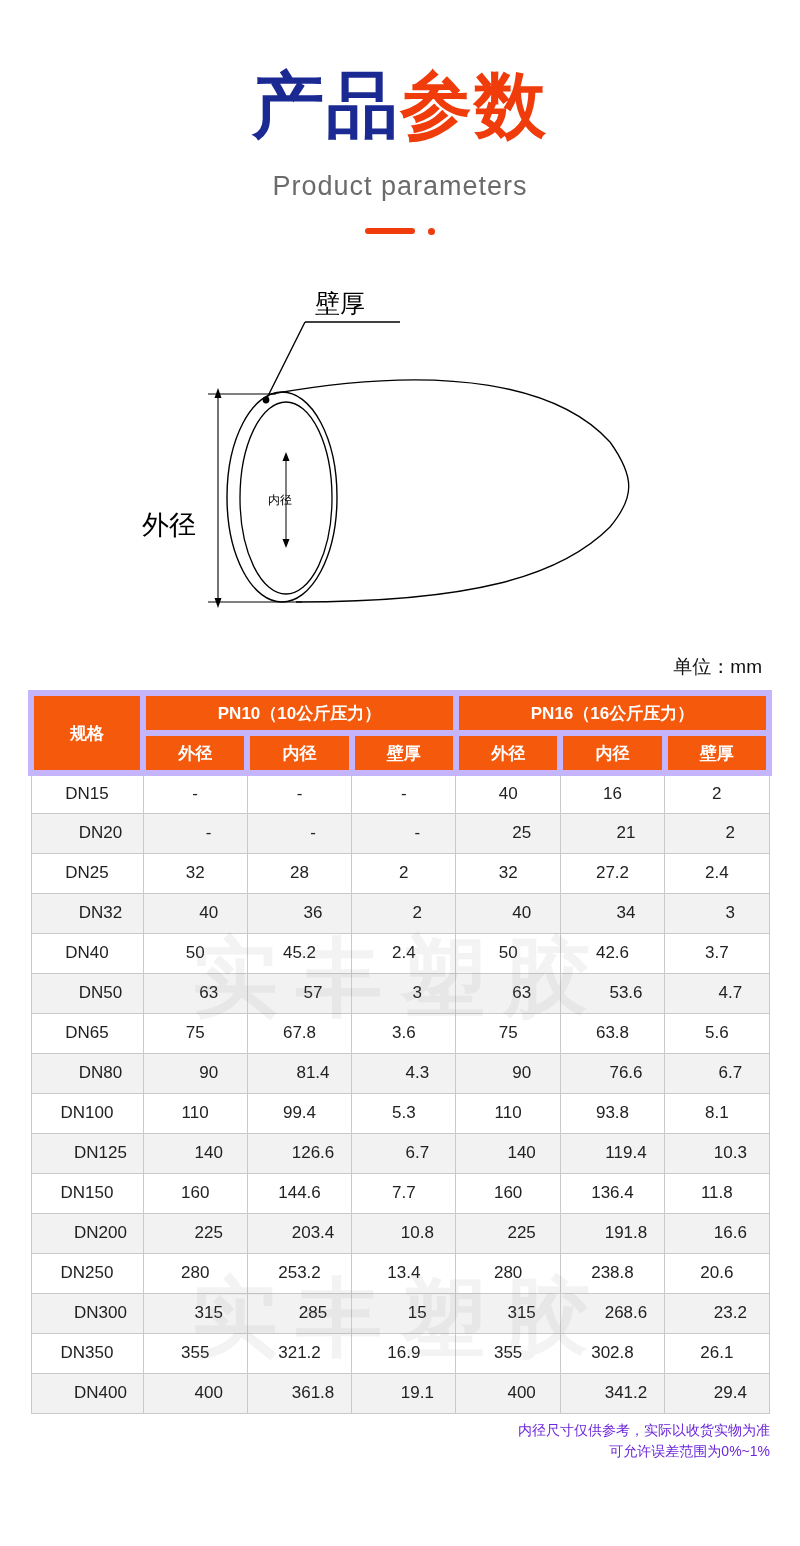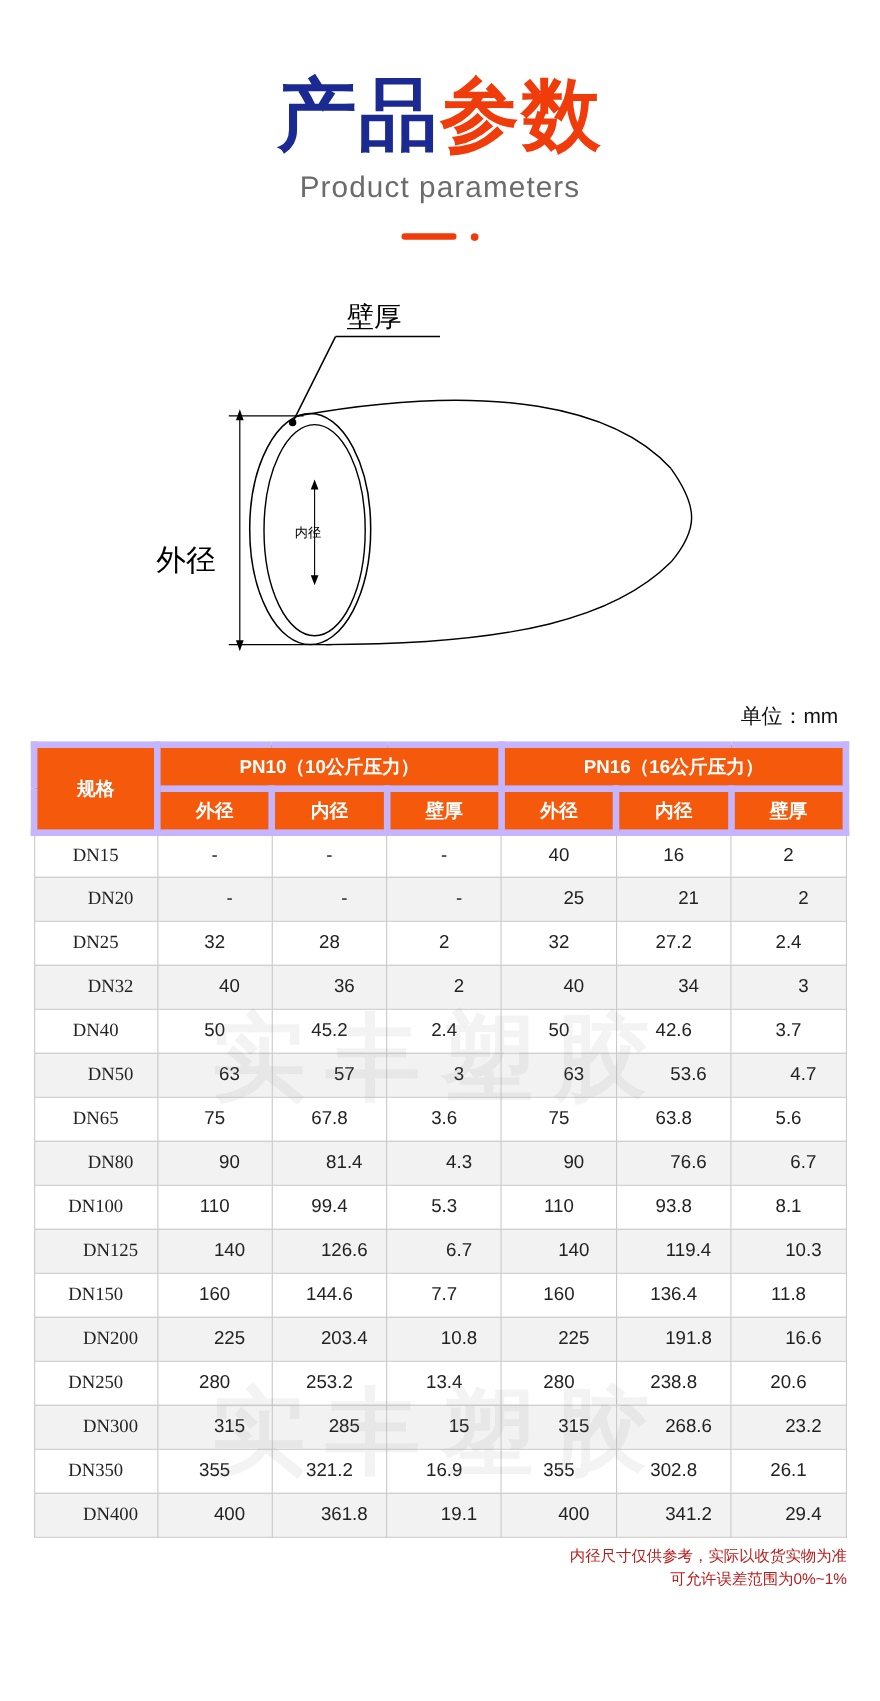--- a/index.html
+++ b/index.html
@@ -25,21 +25,21 @@
   .title-main {
     font-size: 72px;
     font-weight: bold;
     letter-spacing: 2px;
     line-height: 1.1;
     white-space: nowrap;
   }
   .title-blue { color: #1b2a93; }
   .title-red  { color: #f03c0a; text-align: center; }
   .title-sub {
-    margin-top: 10px;
+    margin-top: 26px;
     font-size: 27px;
     color: #6b6b6b;
     letter-spacing: 1px;
     font-weight: 300;
   }
   .divider {
     margin: 24px auto 0 auto;
     width: 70px;
     height: 10px;
     position: relative;
@@ -98,21 +98,21 @@
     color: #ffffff;
     border: 6px solid #c4b5fd;
     font-weight: bold;
   }
   .th-spec { width: 112px; height: 80px; font-size: 20px; }
   .th-group { height: 40px; font-size: 19px; }
   .th-sub { height: 40px; font-size: 18px; }
   table.spec tbody td { height: 40px; }
   tbody tr.odd td { background: #ffffff; }
   tbody tr.even td { background: #f2f2f2; padding-left: 28px; }
-  td.spec-col { font-size: 18px; font-family: Liberation Serif, serif; }
+  td.spec-col { font-size: 18px; }
 
   
   .watermark {
     position: absolute;
     left: 0; right: 0;
     top: 230px;
     text-align: center;
     font-size: 86px;
     font-weight: bold;
     color: rgba(120,120,120,0.09);
@@ -120,21 +120,21 @@
     pointer-events: none;
     user-select: none;
     white-space: nowrap;
   }
   .watermark.second { top: 570px; }
 
   .footnotes {
     padding: 6px 30px 0 0;
     text-align: right;
     font-size: 14px;
-    color: #b91c1c;
+    color: #6d28d9;
     line-height: 1.55;
   }
 </style>
 </head>
 <body>
 
 <div class="page">
 
   <div class="header">
     <div class="title-main">

